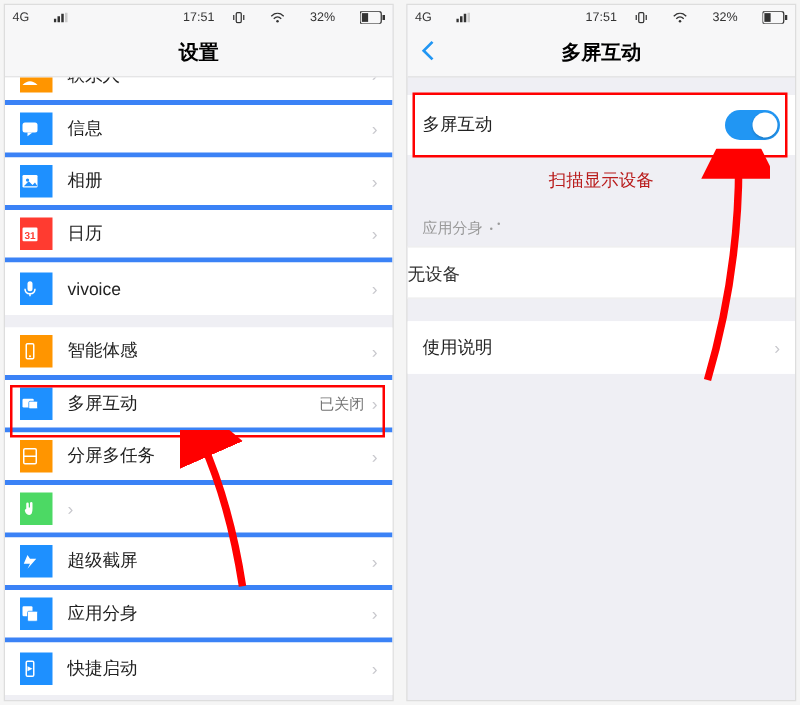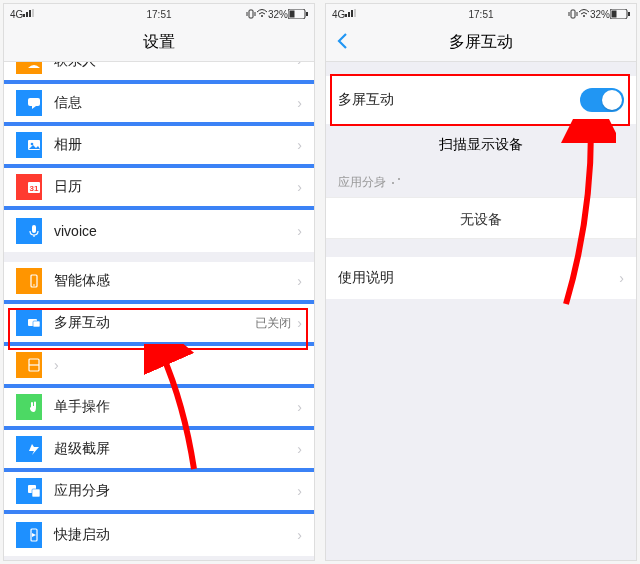--- a/index.html
+++ b/index.html
@@ -25,34 +25,34 @@
   .status {
     height: 20px;
     background: #f7f7f8;
     display: flex;
     align-items: center;
     font-size: 10px;
     color: #333;
     padding: 0 6px;
     justify-content: space-between;
   }
-  .status .left, .status .right { display: flex; gap: 0; }
+  .status .left, .status .right { display: flex; align-items: center; gap: 20px; }
   .status .center { position: absolute; left: 50%; transform: translateX(-50%); text-align: center; }
   .status svg { display: block; }
   
   .nav {
     height: 38px;
     background: #f7f7f8;
     display: flex;
     align-items: center;
     justify-content: center;
     position: relative;
     border-bottom: 1px solid #e0e0e0;
     font-size: 16px;
-    font-weight: 400;
+    font-weight: 700;
     color: #000;
   }
   .nav .back {
     position: absolute;
     left: 10px;
     top: 50%;
     transform: translateY(-50%);
     color: #2196f3;
   }
   
@@ -71,21 +71,21 @@
     color: #222;
   }
   .row:last-child { border-bottom: none; }
   .row .icon {
     width: 26px;
     height: 26px;
     border-radius: 0;
     margin-right: 12px;
     display: flex;
     align-items: center;
-    justify-content: flex-end;
+    justify-content: flex-start;
     flex-shrink: 0;
   }
   .row .label { flex: 1; }
   .row .value { color: #737373; font-size: 12px; margin-right: 6px; }
   .row .chevron { color: #c8c8cd; }
   
   .highlight-box {
     position: absolute;
     border: 2px solid #ff0000;
     pointer-events: none;
@@ -93,37 +93,37 @@
   }
   
   .red-arrow {
     position: absolute;
     z-index: 6;
     pointer-events: none;
   }
   
   .scan-link {
     text-align: center;
-    color: #000000;
+    color: #b91c1c;
     font-size: 14px;
     padding: 12px 0;
     background: #efeff4;
   }
   .section-header {
     font-size: 12px;
     color: #999;
     padding: 8px 12px 6px;
     background: #efeff4;
     display: flex;
     align-items: center;
     gap: 6px;
   }
   .no-device {
     background: #fff;
-    text-align: center;
+    text-align: left;
     font-size: 14px;
     color: #333;
     height: 42px;
     line-height: 42px;
     border-top: 1px solid #ececec;
     border-bottom: 1px solid #ececec;
   }
   
   .toggle {
     width: 44px;
@@ -289,29 +289,29 @@
         <span class="value">已关闭</span>
         <span class="chevron">›</span>
       </div>
       <div class="row">
         <div class="icon" style="background:#ff9500">
           <svg width="16" height="16" viewBox="0 0 16 16">
               <rect x="3" y="2" width="10" height="12" rx="1" fill="none" stroke="#fff" stroke-width="1.2"></rect>
               <line x1="3" y1="8" x2="13" y2="8" stroke="#fff" stroke-width="1.2"></line>
             </svg>
         </div>
+        <span class="label">分屏多任务</span>
         <span class="chevron">›</span>
       </div>
       <div class="row">
         <div class="icon" style="background:#4cd964">
           <svg width="16" height="16" viewBox="0 0 16 16">
               <path d="M5 8 L5 4 Q5 3 6 3 Q7 3 7 4 L7 7 L8 7 L8 3.5 Q8 2.5 9 2.5 Q10 2.5 10 3.5 L10 8 Q10 13 7.5 13 Q5 13 4 10 Q3.5 8.5 5 8" fill="#fff"></path>
             </svg>
         </div>
-        <span class="label">单手操作</span>
         <span class="chevron">›</span>
       </div>
       <div class="row">
         <div class="icon" style="background:#1e90ff">
           <svg width="16" height="16" viewBox="0 0 16 16">
               <path d="M6 3 L3 10 L8 10 L6 14 L13 6 L8 6 Z" fill="#fff"></path>
             </svg>
         </div>
         <span class="label">超级截屏</span>
         <span class="chevron">›</span>

